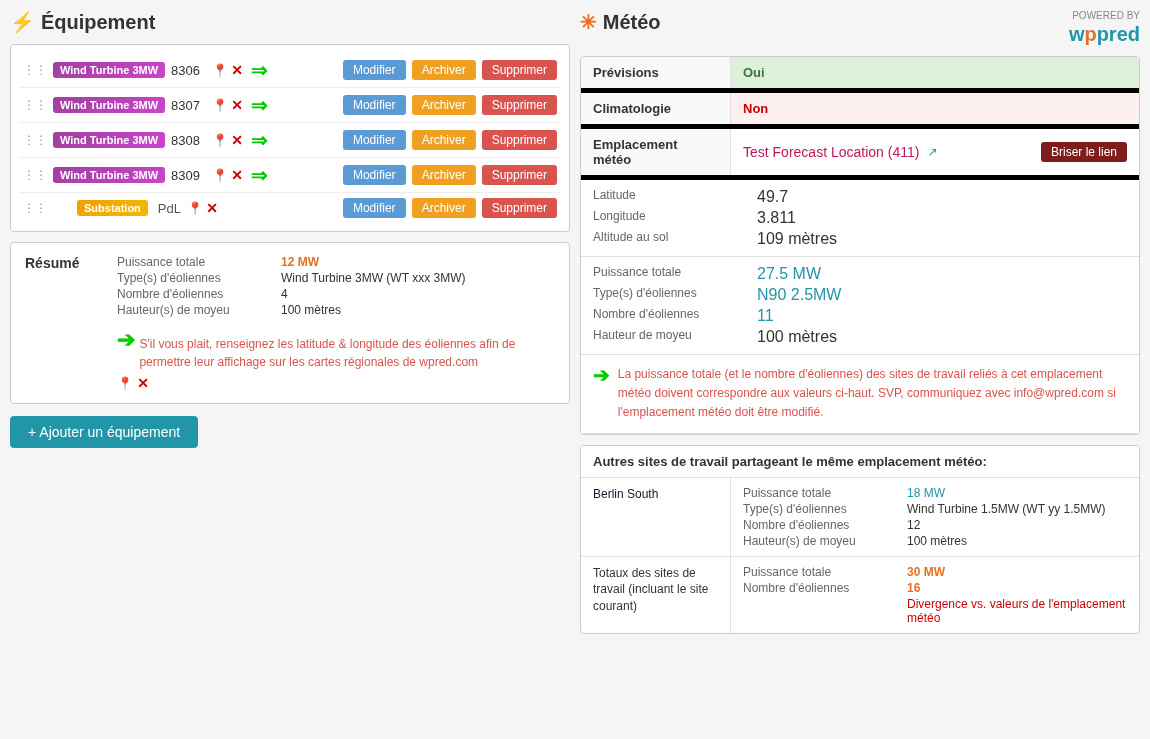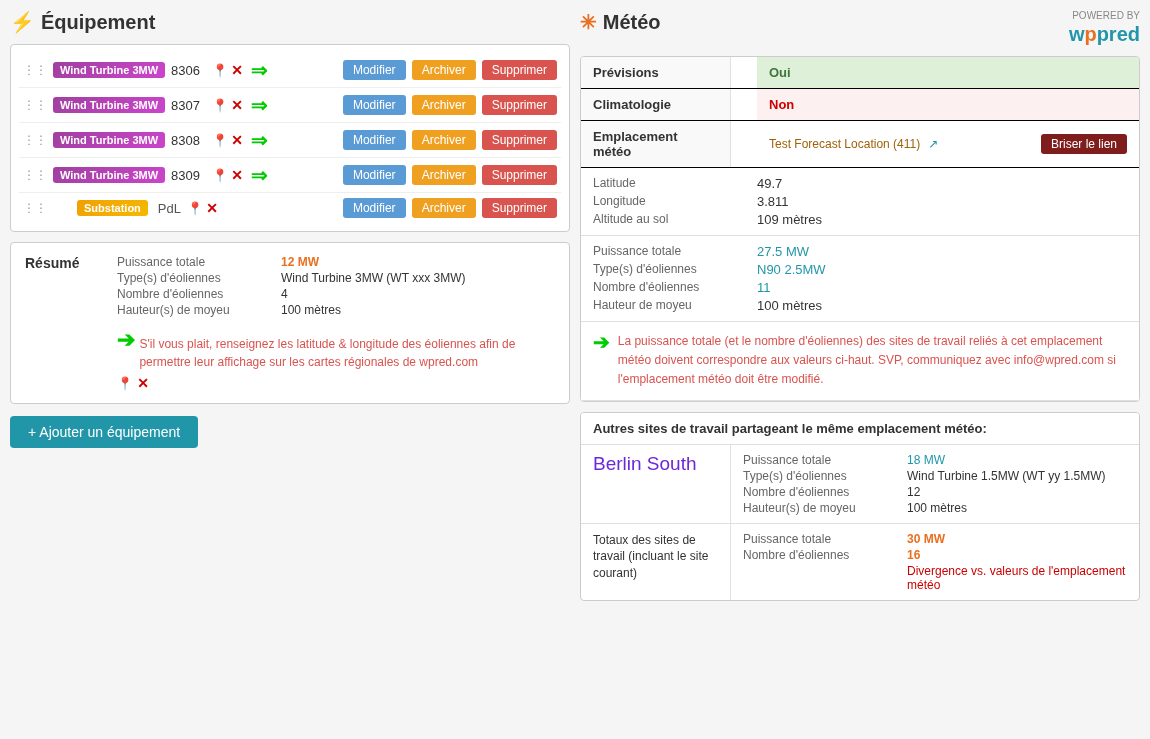--- a/index.html
+++ b/index.html
@@ -40,45 +40,45 @@
     .add-btn { background: #2196a8; color: white; border: none; border-radius: 4px; padding: 8px 18px; font-size: 14px; cursor: pointer; }
 
     
     .right-panel { flex: 1; }
     .meteo-header { display: flex; justify-content: space-between; align-items: flex-start; margin-bottom: 10px; }
     .powered-by { text-align: right; font-size: 10px; color: #888; line-height: 1.2; }
     .powered-by .wpred { font-size: 20px; font-weight: bold; color: #2196a8; }
     .powered-by .wpred span { color: #e87020; }
 
     .meteo-box { border: 1px solid #ccc; border-radius: 4px; background: #fff; margin-bottom: 10px; overflow: hidden; }
-    .meteo-row { display: flex; border-bottom: 1px solid #000000; gap: 26px; }
+    .meteo-row { display: flex; border-bottom: 5px solid #000000; }
     .meteo-row:last-child { border-bottom: none; }
     .meteo-row-label { width: 150px; padding: 8px 12px; font-weight: bold; font-size: 13px; background: #f9f9f9; border-right: 1px solid #e0e0e0; flex-shrink: 0; }
     .meteo-row-value { padding: 8px 12px; flex: 1; }
     .meteo-row-value.green-bg { background: #dff0d8; color: #3c763d; font-weight: bold; }
     .meteo-row-value.red-bg { background: #fdf0f0; color: #cc0000; font-weight: bold; }
     .meteo-row-value.location-row { display: flex; align-items: center; gap: 8px; }
-    .location-link { color: #a16207; text-decoration: none; font-size: 12px; }
+    .location-link { color: #be185d; text-decoration: none; font-size: 14px; }
     .break-link-btn { padding: 3px 10px; background: #7f1d1d; color: white; border: none; border-radius: 3px; font-size: 12px; cursor: pointer; margin-left: auto; }
 
     .meteo-details { padding: 8px 12px; border-bottom: 1px solid #e0e0e0; background: #fff; }
     .detail-grid { display: grid; grid-template-columns: 160px 1fr; gap: 3px 4px; }
     .detail-label { color: #666; font-size: 12px; }
-    .detail-value { font-size: 13px; }
+    .detail-value { font-size: 16px; }
     .detail-value.blue { color: #2196a8; }
 
     .warning-box { padding: 10px 12px; border-bottom: 1px solid #e0e0e0; background: #fff; display: flex; align-items: flex-start; gap: 8px; }
     .warning-box-text { color: #d9534f; font-size: 12px; line-height: 1.6; }
 
     .other-sites-title { font-size: 13px; font-weight: bold; padding: 8px 12px; border-bottom: 1px solid #e0e0e0; background: #fff; }
     .other-sites-box { border: 1px solid #ccc; border-radius: 4px; background: #fff; overflow: hidden; margin-bottom: 4px; }
     .other-sites-row { display: flex; border-bottom: 1px solid #e0e0e0; }
     .other-sites-row:last-child { border-bottom: none; }
     .other-sites-name { width: 150px; padding: 8px 12px; border-right: 1px solid #e0e0e0; flex-shrink: 0; }
-    .other-sites-name a { color: #6d28d9; text-decoration: none; font-size: 19px; }
+    .other-sites-name a { color: #0f172a; text-decoration: none; font-size: 12px; }
     .other-sites-name.totals { font-weight: normal; font-size: 12px; line-height: 1.4; }
     .other-sites-data { padding: 8px 12px; flex: 1; }
     .other-sites-grid { display: grid; grid-template-columns: 160px 1fr; gap: 2px 4px; }
     .other-sites-label { color: #666; font-size: 12px; }
     .other-sites-value { font-size: 12px; }
     .other-sites-value.orange { color: #e87020; font-weight: bold; }
     .other-sites-value.red { color: #cc0000; font-size: 12px; }
     .other-sites-value.blue { color: #2196a8; }
 
     .green-arrow-inline { display: inline-block; color: #00cc00; font-size: 20px; font-weight: bold; line-height: 1; }

